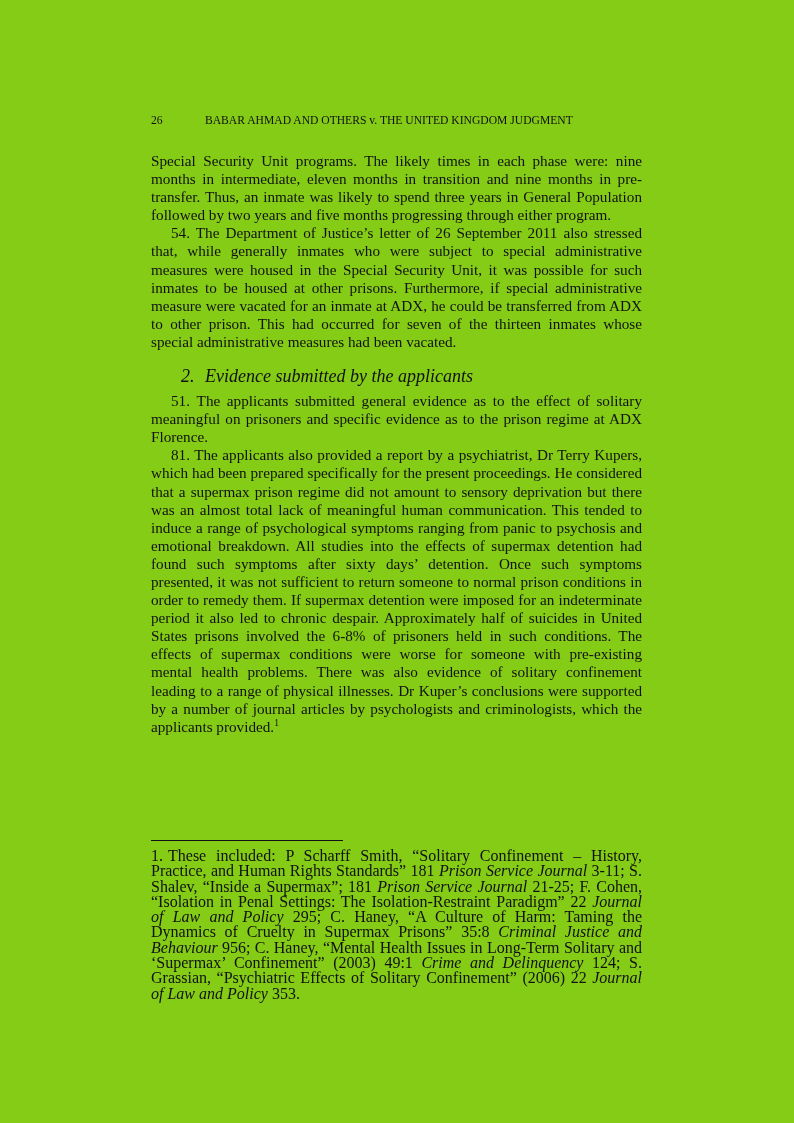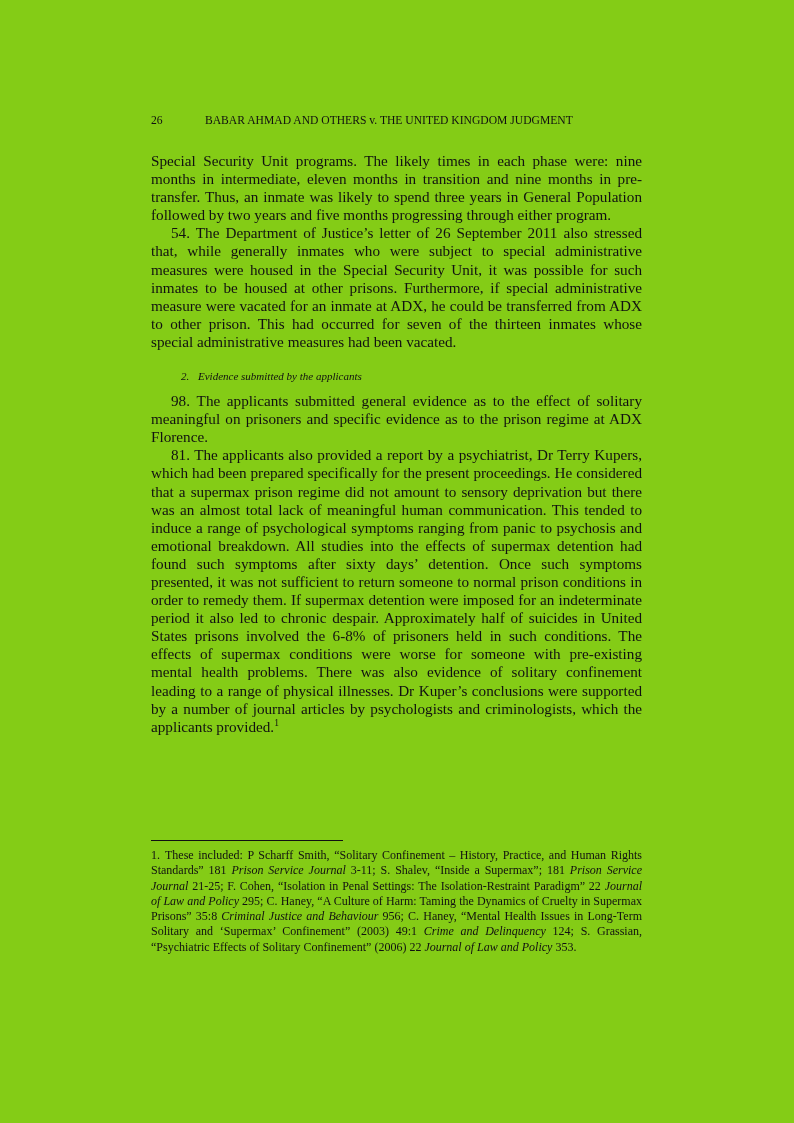--- a/index.html
+++ b/index.html
@@ -53,21 +53,21 @@
     text-align: justify;
     text-align-last: left;
     hyphens: none;
   }
   .body-text p.indent {
     text-indent: 20px;
   }
   .body-text h3 {
     margin: 16px 0 7px 0;
     padding-left: 30px;
-    font-size: 11px;
+    font-size: 18px;
     line-height: 18px;
     font-weight: normal;
     font-style: italic;
   }
   .body-text h3 .num {
     margin-right: 6px;
   }
   sup.fn-ref {
     font-size: 9.5px;
     line-height: 0;
@@ -79,21 +79,21 @@
     left: 151px;
     width: 192px;
     height: 0;
     border-top: 1px solid #111111;
   }
   .footnotes {
     position: absolute;
     top: 848px;
     left: 151px;
     width: 491px;
-    font-size: 12px;
+    font-size: 16px;
     line-height: 15.3px;
   }
   .footnotes p {
     margin: 0;
     text-align: justify;
     text-align-last: left;
   }
   .footnotes .fn-num {
     margin-right: 5px;
   }
@@ -117,21 +117,21 @@
       <span>54.</span>
       <span>The Department of Justice’s letter of 26 September 2011 also stressed that, while generally inmates who were subject to special administrative measures were housed in the Special Security Unit, it was possible for such inmates to be housed at other prisons. Furthermore, if special administrative measure were vacated for an inmate at ADX, he could be transferred from ADX to other prison. This had occurred for seven of the thirteen inmates whose special administrative measures had been vacated.</span>
     </p>
 
     <h3>
       <span class="num">2.</span>
       <span>Evidence submitted by the applicants</span>
     </h3>
 
     <p class="indent">
-      <span>98.</span>&nbsp;<span>The applicants submitted general evidence as to the effect of solitary meaningful on prisoners and specific evidence as to the prison regime at ADX Florence.</span>
+      <span>51.</span>&nbsp;<span>The applicants submitted general evidence as to the effect of solitary meaningful on prisoners and specific evidence as to the prison regime at ADX Florence.</span>
     </p>
     <p class="indent">
       <span>81.</span>
       <span>The applicants also provided a report by a psychiatrist, Dr Terry Kupers, which had been prepared specifically for the present proceedings. He considered that a supermax prison regime did not amount to sensory deprivation but there was an almost total lack of meaningful human communication. This tended to induce a range of psychological symptoms ranging from panic to psychosis and emotional breakdown. All studies into the effects of supermax detention had found such symptoms after sixty days’ detention. Once such symptoms presented, it was not sufficient to return someone to normal prison conditions in order to remedy them. If supermax detention were imposed for an indeterminate period it also led to chronic despair. Approximately half of suicides in United States prisons involved the 6-8% of prisoners held in such conditions. The effects of supermax conditions were worse for someone with pre-existing mental health problems. There was also evidence of solitary confinement leading to a range of physical illnesses. Dr Kuper’s conclusions were supported by a number of journal articles by psychologists and criminologists, which the applicants provided.</span><sup class="fn-ref">1</sup>
     </p>
   </div>
 
   <div class="footnote-rule"></div>
 
   <div class="footnotes">

